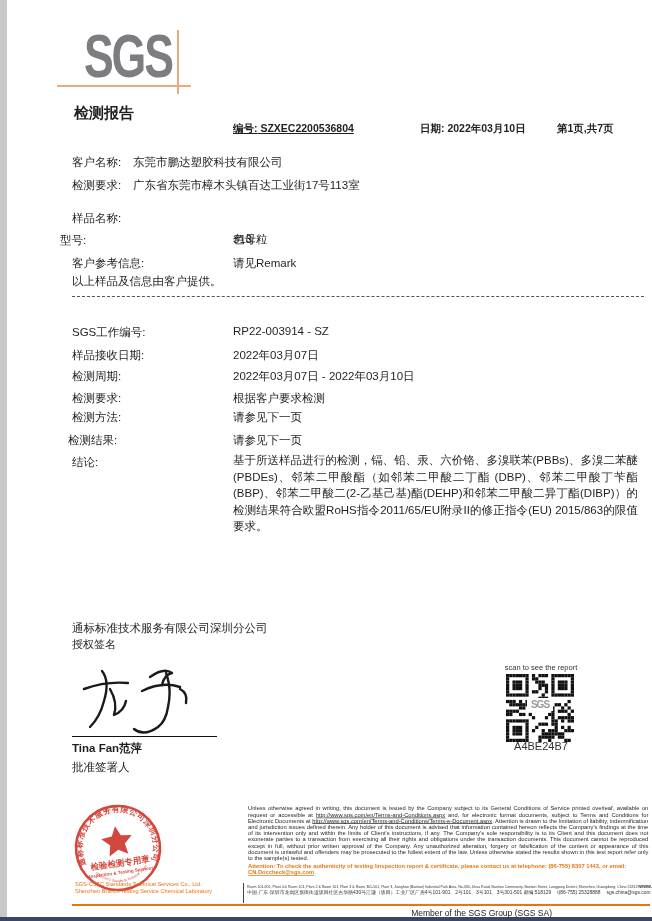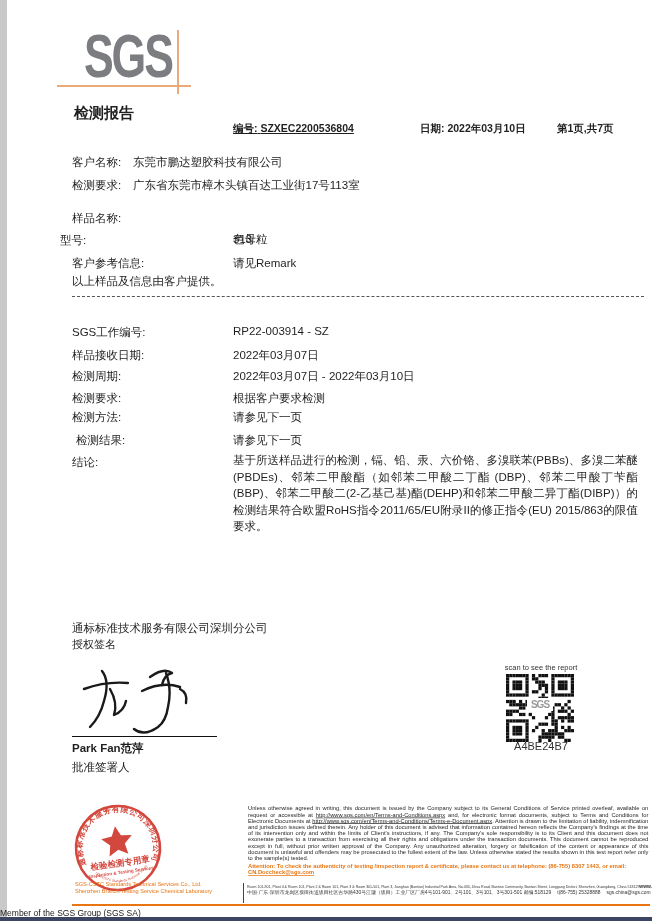--- a/index.html
+++ b/index.html
@@ -60,21 +60,21 @@
   .f-attention .u{text-decoration:underline;}
   .f-vline{left:243px;top:883px;width:0;height:20px;border-left:1px solid #444;}
   .f-addr{left:247px;top:884px;width:905px;transform:scale(0.445);transform-origin:left top;
     color:#333;white-space:nowrap;}
   .f-addr-row1{display:flex;justify-content:space-between;align-items:baseline;font-size:8px;line-height:11px;}
   .f-addr-row2{display:flex;justify-content:space-between;align-items:baseline;font-size:11px;line-height:14px;}
   .f-addr-row1 .web{font-size:11px;font-weight:600;}
   .f-addr-row2 .tel{margin-left:14px;}
   .f-addr-row2 .mail{margin-left:14px;}
   .f-orange-line{left:72px;top:904px;width:578px;height:2px;background:#e87511;}
-  .member-line{left:0;top:908px;width:616px;font-size:8.5px;color:#222;}
+  .member-line{left:0;top:908px;width:552px;text-align:right;font-size:8.5px;color:#222;}
 </style>
 </head>
 <body>
 
 <div class="abs edge-left"></div>
 <div class="abs edge-bottom"></div>
 
 <div class="abs logo-wrap">
   <div class="logo-text">SGS</div>
 </div>
@@ -110,41 +110,41 @@
 <div class="abs lbl" style="left:72px;top:325px;">SGS工作编号:</div>
 <div class="abs val" style="left:233px;top:325px;">RP22-003914 - SZ</div>
 <div class="abs lbl" style="left:72px;top:348px;">样品接收日期:</div>
 <div class="abs val" style="left:233px;top:348px;">2022年03月07日</div>
 <div class="abs lbl" style="left:72px;top:369px;">检测周期:</div>
 <div class="abs val" style="left:233px;top:369px;">2022年03月07日 - 2022年03月10日</div>
 <div class="abs lbl" style="left:72px;top:391px;">检测要求:</div>
 <div class="abs val" style="left:233px;top:391px;">根据客户要求检测</div>
 <div class="abs lbl" style="left:72px;top:410px;">检测方法:</div>
 <div class="abs val" style="left:233px;top:410px;">请参见下一页</div>
-<div class="abs lbl" style="left:76px;top:433px;">检测结果:</div>
+<div class="abs lbl" style="left:68px;top:433px;">检测结果:</div>
 <div class="abs val" style="left:233px;top:433px;">请参见下一页</div>
 
 <div class="abs lbl" style="left:72px;top:455px;">结论:</div>
 <div class="abs conclusion">基于所送样品进行的检测，镉、铅、汞、六价铬、多溴联苯(PBBs)、多溴二苯醚(PBDEs)、邻苯二甲酸酯（如邻苯二甲酸二丁酯 (DBP)、邻苯二甲酸丁苄酯(BBP)、邻苯二甲酸二(2-乙基己基)酯(DEHP)和邻苯二甲酸二异丁酯(DIBP)）的检测结果符合欧盟RoHS指令2011/65/EU附录II的修正指令(EU) 2015/863的限值要求。</div>
 
 <div class="abs sig-company">通标标准技术服务有限公司深圳分公司</div>
 <div class="abs sig-auth">授权签名</div>
 <div class="abs sig-svg">
   <svg width="150" height="80" viewBox="0 0 150 80" fill="none" stroke="#1a1a1a" stroke-width="2.4" stroke-linecap="round" stroke-linejoin="round">
     <path d="M22 16 q8 10 2 30 q-4 16 -14 26"></path>
     <path d="M4 34 q22 -8 44 -6"></path>
     <path d="M30 34 q8 14 4 26 q10 -4 12 -14"></path>
     <path d="M70 22 q14 -10 22 -4 q-8 2 -10 12"></path>
     <path d="M62 36 q20 -10 38 -4"></path>
     <path d="M86 18 q6 16 2 34 q-2 14 -10 20 q-14 10 -24 2"></path>
     <path d="M100 34 q8 4 6 14"></path>
   </svg>
 </div>
 <div class="abs sig-line"></div>
-<div class="abs sig-name">Park Fan范萍</div>
+<div class="abs sig-name">Tina Fan范萍</div>
 <div class="abs sig-title">批准签署人</div>
 
 <div class="abs qr-caption">scan to see the report</div>
 <div class="abs qr-box">
   <svg id="qr" width="68" height="68" viewBox="0 0 67.2 67.2">
       <rect x="25.6" y="0" width="3.2" height="3.2"></rect>
       <rect x="32" y="0" width="3.2" height="3.2"></rect>
       <rect x="35.2" y="0" width="3.2" height="3.2"></rect>
       <rect x="38.400000000000006" y="0" width="3.2" height="3.2"></rect>
       <rect x="25.6" y="3.2" width="3.2" height="3.2"></rect>

